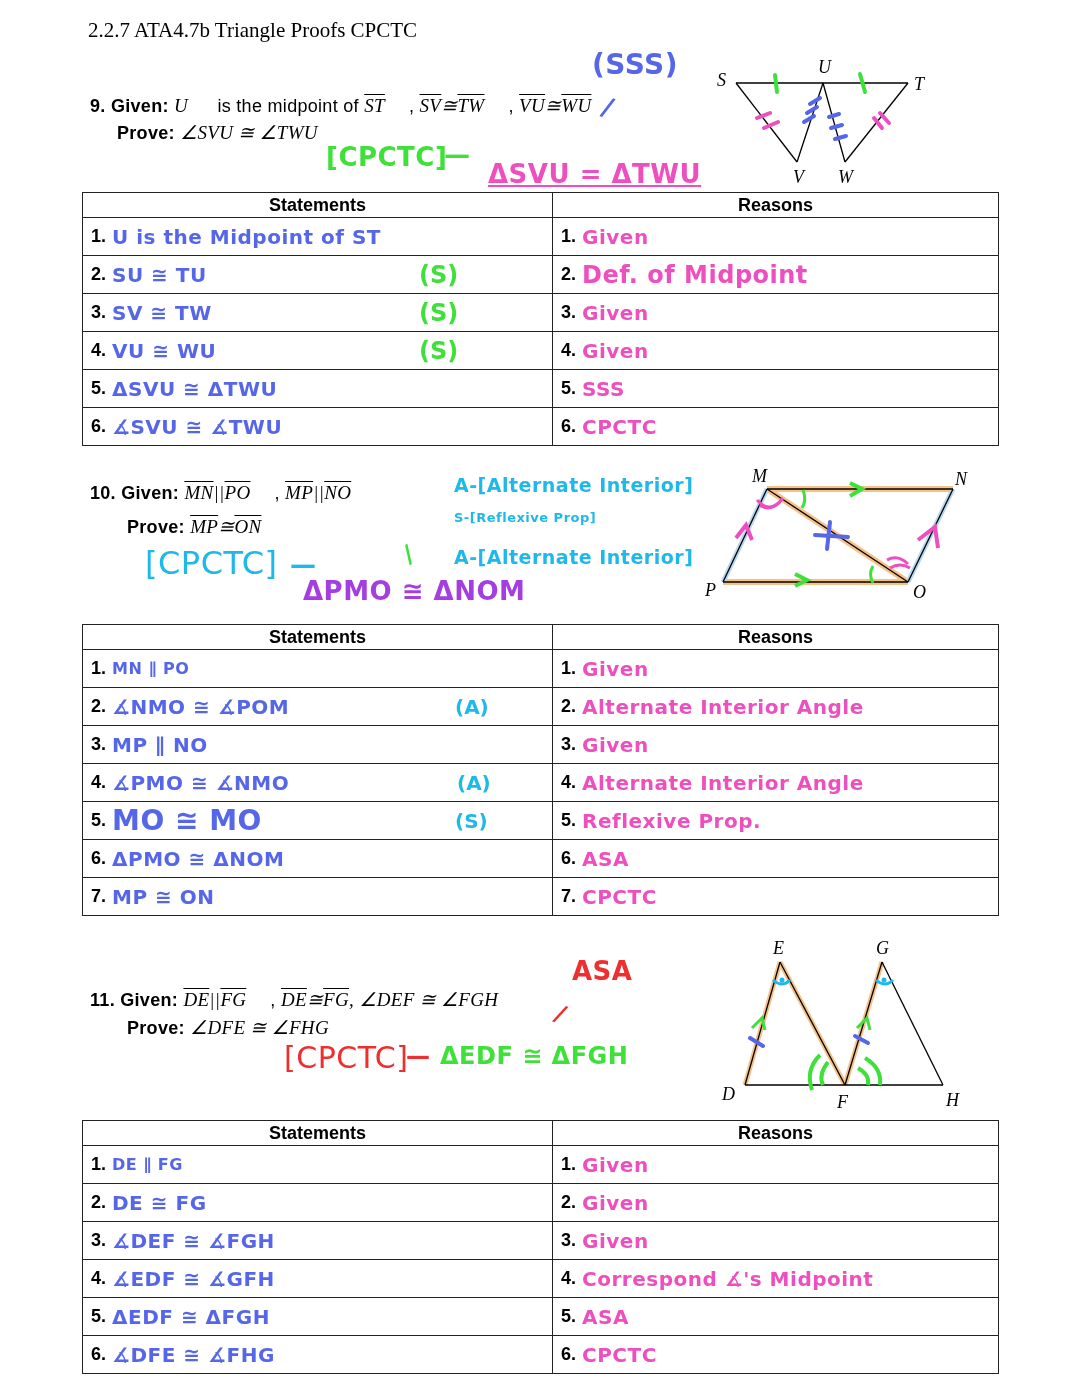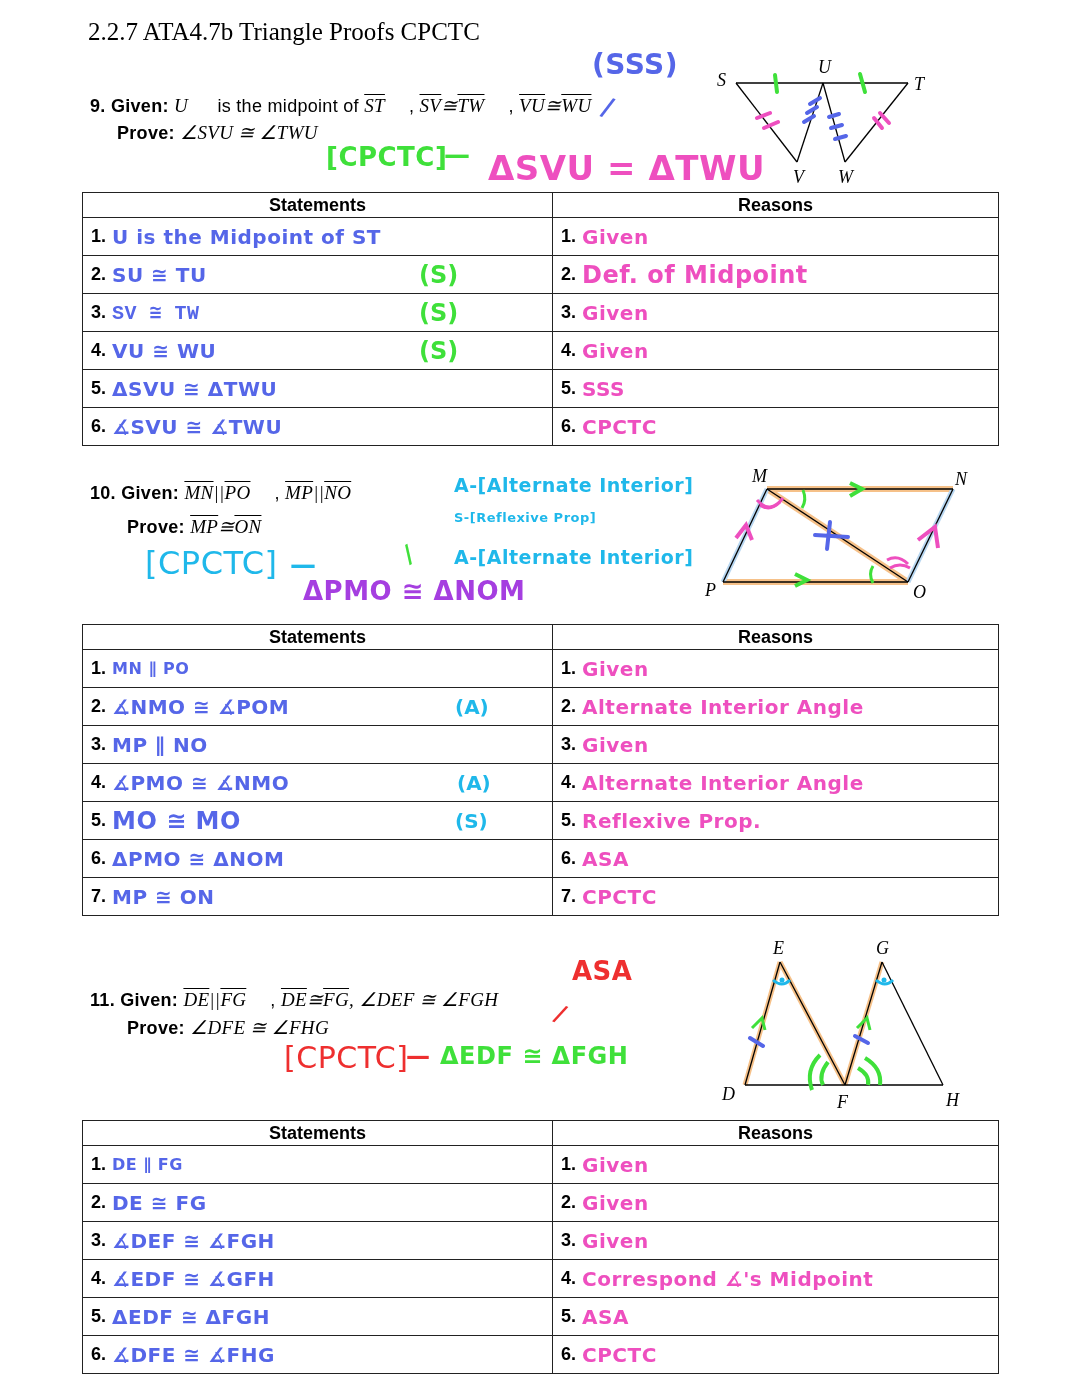--- a/index.html
+++ b/index.html
@@ -1,18 +1,18 @@
 <!DOCTYPE html>
 <html><head>
 <meta charset="utf-8">
 <style>
   html, body { margin:0; padding:0; background:#ffffff; }
   body { width:1080px; height:1397px; position:relative; overflow:hidden; font-family:"Liberation Sans", sans-serif; color:#000; }
   .abs { position:absolute; }
-  .doc-title { left:88px; top:18px; font-family:"Liberation Serif", serif; font-size:25px; }
+  .doc-title { left:88px; top:18px; font-family:"Liberation Serif", serif; font-size:21px; }
   .problem-line { font-family:"Liberation Sans", sans-serif; font-size:18px; font-weight:bold; letter-spacing:0.3px; white-space:nowrap; }
   .problem-line .math { font-family:"Liberation Serif", serif; font-style:italic; font-weight:normal; font-size:19px; }
   .problem-line .plain { font-weight:normal;margin-left:24px; }
   .ol { text-decoration:overline; }
   .hand { font-family:"DejaVu Sans", sans-serif; font-weight:bold; white-space:nowrap; letter-spacing:0.5px; }
   .blue { color:#5566e8; }
   .pink { color:#ee4fbf; }
   .green { color:#3fe03a; }
   .cyan { color:#1fb8ea; }
   .purple { color:#a53ee0; }
@@ -42,21 +42,21 @@
   <span class="math ol">VU</span><span class="math">≅</span><span class="math ol">WU</span>
 </div>
 <div class="abs problem-line" style="left:117px; top:121px;">
   <span>Prove:</span>
   <span class="math">∠SVU ≅ ∠TWU</span>
 </div>
 <div class="abs hand blue" style="left:592px; top:48px; font-size:28px;">(SSS)</div>
 <div class="abs hand blue" style="left:603px; top:92px; font-size:26px; transform:rotate(20deg);">/</div>
 <div class="abs hand green" style="left:326px; top:142px; font-size:26px;">[CPCTC]</div>
 <div class="abs hand green" style="left:444px; top:140px; font-size:26px;">—</div>
-<div class="abs hand pink" style="left:488px; top:148px; font-size:34px;">ΔSVU = ΔTWU</div>
+<div class="abs hand pink" style="left:488px; top:159px; font-size:26px;text-decoration:underline;">ΔSVU = ΔTWU</div>
 
 <svg style="left:700px; top:50px;" width="240" height="140">
   <line x1="36" y1="33" x2="208" y2="33" stroke="#000" stroke-width="1.3"></line>
   <line x1="36" y1="33" x2="97" y2="112" stroke="#000" stroke-width="1.3"></line>
   <line x1="97" y1="112" x2="123" y2="33" stroke="#000" stroke-width="1.3"></line>
   <line x1="123" y1="33" x2="145" y2="112" stroke="#000" stroke-width="1.3"></line>
   <line x1="145" y1="112" x2="208" y2="33" stroke="#000" stroke-width="1.3"></line>
   <line x1="75" y1="25" x2="77" y2="42" stroke="#3fe03a" stroke-width="4" stroke-linecap="round"></line>
   <line x1="160" y1="24" x2="165" y2="42" stroke="#3fe03a" stroke-width="4" stroke-linecap="round"></line>
   <line x1="57" y1="68" x2="70" y2="63" stroke="#ee4fbf" stroke-width="4" stroke-linecap="round"></line>
@@ -112,21 +112,21 @@
           <div class="cell">
             <span class="num">2.</span>
             <span class="hand pink" style="font-size:24px;">Def. of Midpoint</span>
           </div>
         </td>
   </tr>
   <tr>
     <td>
           <div class="cell">
             <span class="num">3.</span>
-            <span class="hand blue" style="font-size:20px;font-family:Liberation Mono, monospace;">SV ≅ TW</span>
+            <span class="hand blue" style="font-size:20px;">SV ≅ TW</span>
             <span class="mark green" style="left:328px;">(S)</span>
           </div>
         </td>
     <td>
           <div class="cell">
             <span class="num">3.</span>
             <span class="hand pink" style="font-size:20px;">Given</span>
           </div>
         </td>
   </tr>
@@ -288,21 +288,21 @@
           <div class="cell">
             <span class="num">4.</span>
             <span class="hand pink" style="font-size:20px;">Alternate Interior Angle</span>
           </div>
         </td>
   </tr>
   <tr>
     <td>
           <div class="cell">
             <span class="num">5.</span>
-            <span class="hand blue" style="font-size:24px;">MO ≅ MO</span>
+            <span class="hand blue" style="font-size:28px;">MO ≅ MO</span>
             <span class="mark cyan" style="left:364px; font-size:20px;">(S)</span>
           </div>
         </td>
     <td>
           <div class="cell">
             <span class="num">5.</span>
             <span class="hand pink" style="font-size:20px;">Reflexive Prop.</span>
           </div>
         </td>
   </tr>

